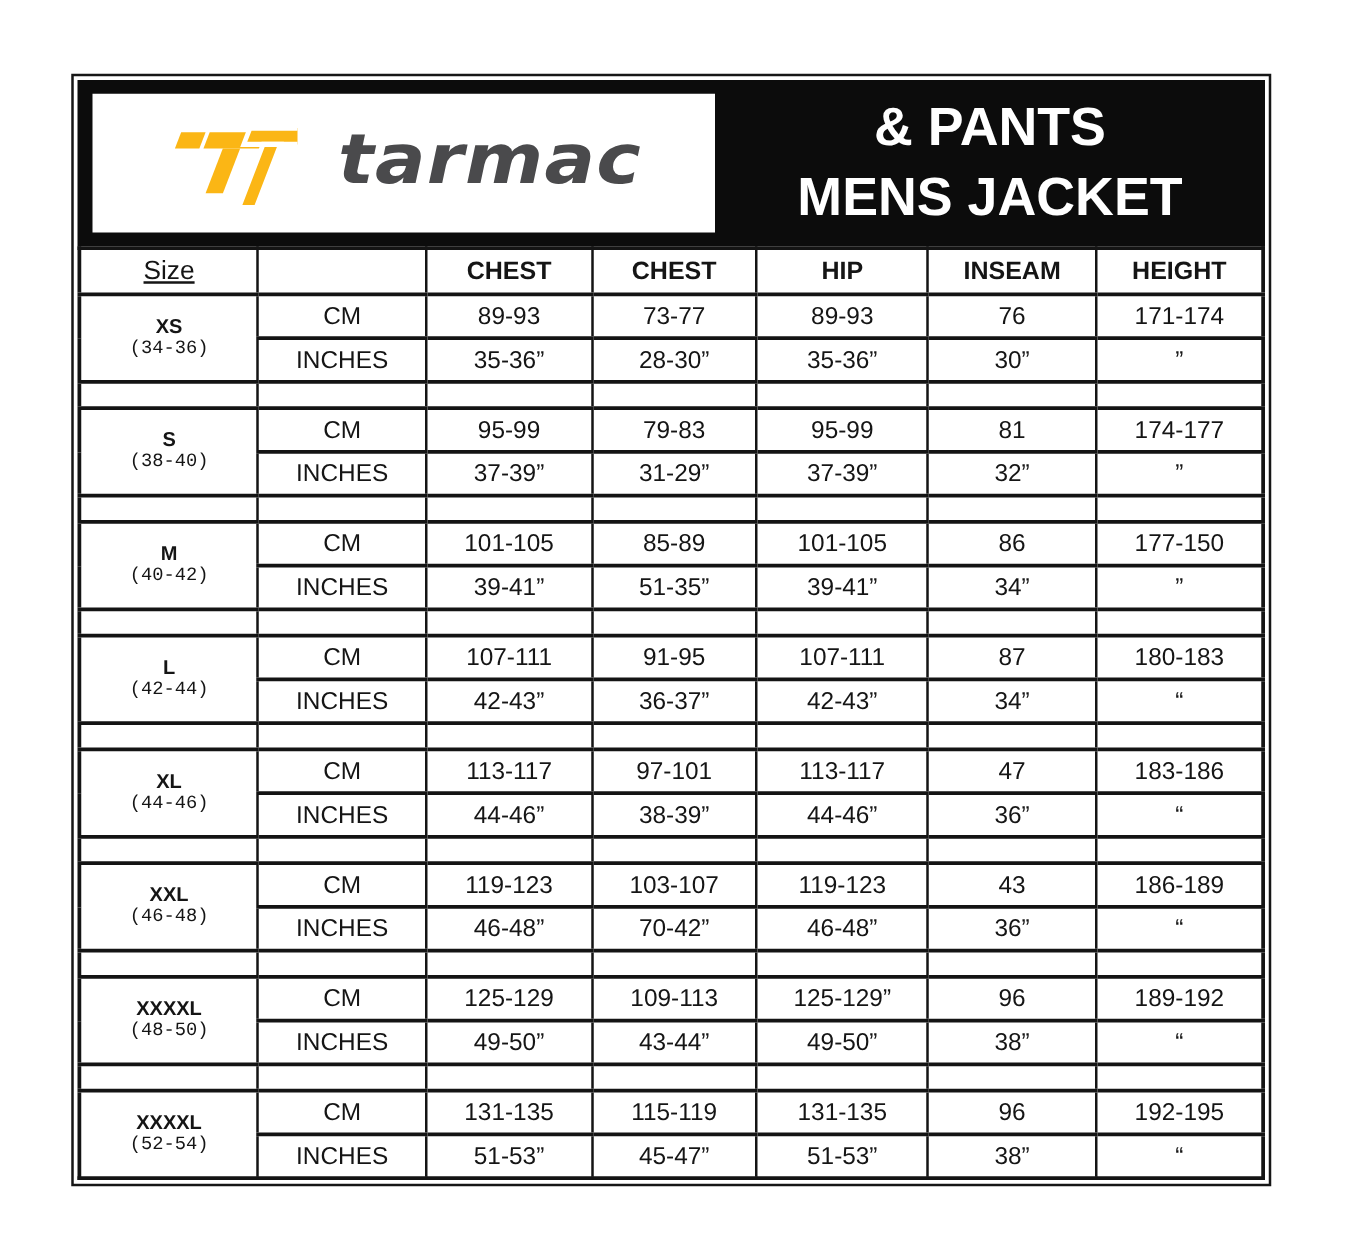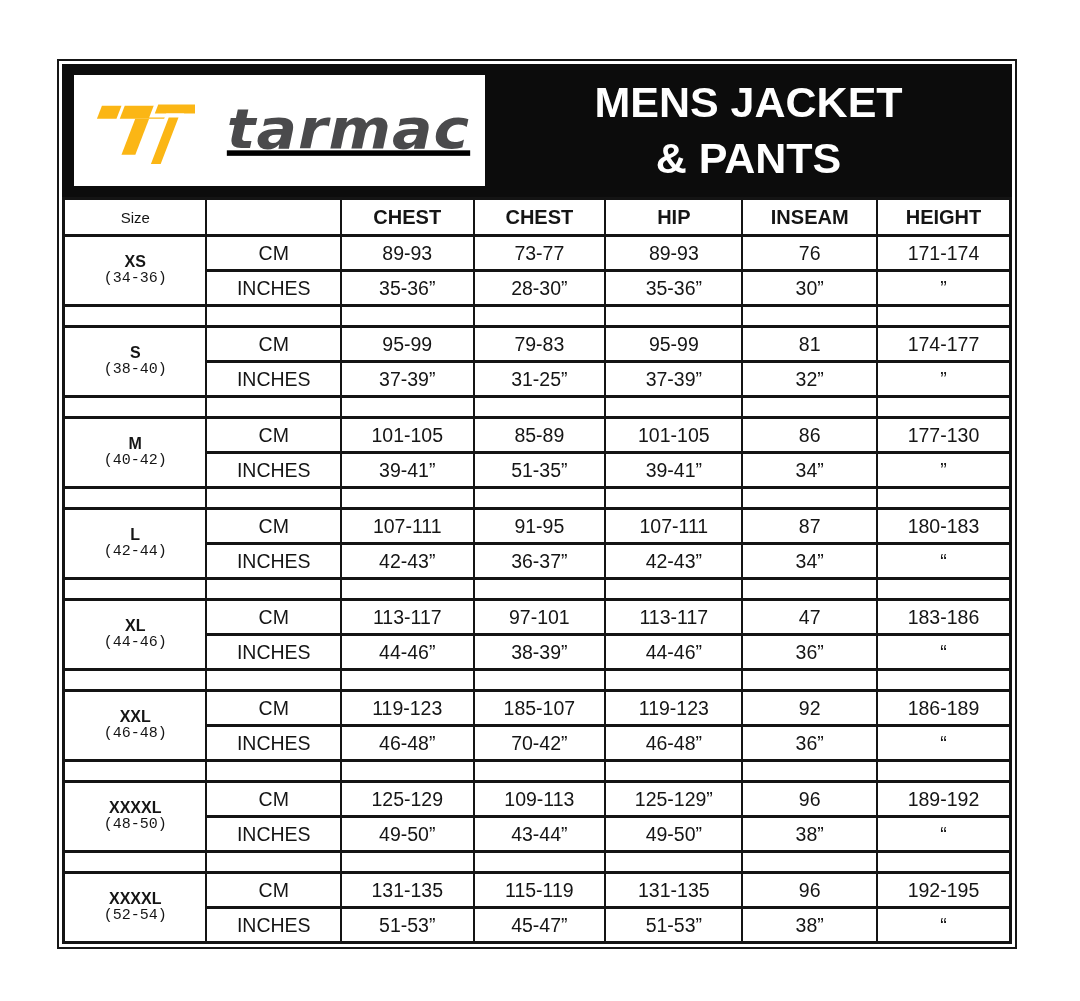--- a/index.html
+++ b/index.html
@@ -13,24 +13,23 @@
     border:2px solid #161616; padding:3px; box-sizing:border-box;
     background:#ffffff;
   }
   .inner { background:#ffffff; }
 
   
   .header-band {
     background:#0c0c0c; height:133px; display:flex; align-items:stretch;
   }
   .logo-box {
-    background:#ffffff; margin:11px 0 11px 12px; width:411px;
+    background:#ffffff; margin:11px 0 11px 12px; width:498px;
     display:flex; align-items:center; justify-content:center; gap:32px;
     box-sizing:border-box;
-    text-decoration:underline;
   }
   .logo-text {
     font-family:"DejaVu Sans", sans-serif;
     font-style:italic; font-weight:bold;
     font-size:60px; color:#4a4a4c; letter-spacing:1px;
     transform:scaleY(0.92); line-height:1;
     padding-bottom:6px;
   }
   .title-area {
     flex:1; display:flex; flex-direction:column; align-items:center; justify-content:center;
@@ -41,21 +40,21 @@
   
   table.size-table {
     width:100%; border-collapse:collapse; table-layout:fixed;
     border:3px solid #141414;
   }
   .size-table th, .size-table td {
     border:2px solid #141414; text-align:center; vertical-align:middle;
     padding:0; color:#151515; overflow:hidden; white-space:nowrap;
   }
   .size-table thead th { height:34px; font-size:20px; border-bottom-width:3px; }
-  .size-table th.size-h { font-weight:normal; font-size:15px; }
+  .size-table th.size-h { font-weight:normal; font-size:21px;text-decoration:underline; }
   .size-table td { font-size:19.5px; height:32px; }
   tr.row-inches td { border-top-width:3px; }
   tr.row-gap td { height:18px; border-top-width:3px; border-bottom-width:3px; }
   td.size-cell { line-height:1.1; }
   td.size-cell .sz { font-weight:bold; font-size:16px; }
   td.size-cell .rng { font-weight:normal; font-size:15px;font-family:Liberation Mono, monospace; }
 </style>
 </head>
 <body>
 
@@ -71,22 +70,22 @@
             <rect x="21" y="32" width="17" height="44"></rect>
             <g stroke="#ffffff" stroke-width="5">
               <rect x="40" y="12" width="64" height="16"></rect>
               <rect x="59" y="28" width="17" height="62"></rect>
             </g>
           </g>
         </svg>
         <span class="logo-text">tarmac</span>
       </div>
       <div class="title-area">
+        <div>&amp; PANTS</div>
         <div>MENS JACKET</div>
-        <div>&amp; PANTS</div>
       </div>
     </div>
 
     <table class="size-table">
       <colgroup>
         <col style="width:15.1%">
           <col style="width:14.2%">
           <col style="width:14.0%">
         <col style="width:13.9%">
           <col style="width:14.5%">
@@ -142,21 +141,21 @@
             <td>CM</td>
             <td>95-99</td>
             <td>79-83</td>
             <td>95-99</td>
             <td>81</td>
             <td>174-177</td>
           </tr>
           <tr class="row-inches">
             <td>INCHES</td>
             <td>37-39”</td>
-            <td>31-25”</td>
+            <td>31-29”</td>
             <td>37-39”</td>
             <td>32”</td>
             <td>”</td>
           </tr>
           <tr class="row-gap">
             <td></td>
             <td></td>
             <td></td>
             <td></td>
             <td></td>
@@ -166,21 +165,21 @@
           <tr class="row-cm">
             <td class="size-cell" rowspan="2">
               <div class="sz">M</div>
               <div class="rng">(40-42)</div>
             </td>
             <td>CM</td>
             <td>101-105</td>
             <td>85-89</td>
             <td>101-105</td>
             <td>86</td>
-            <td>177-130</td>
+            <td>177-150</td>
           </tr>
           <tr class="row-inches">
             <td>INCHES</td>
             <td>39-41”</td>
             <td>51-35”</td>
             <td>39-41”</td>
             <td>34”</td>
             <td>”</td>
           </tr>
           <tr class="row-gap">
@@ -250,23 +249,23 @@
             <td></td>
             <td></td>
           </tr>
           <tr class="row-cm">
             <td class="size-cell" rowspan="2">
               <div class="sz">XXL</div>
               <div class="rng">(46-48)</div>
             </td>
             <td>CM</td>
             <td>119-123</td>
-            <td>185-107</td>
+            <td>103-107</td>
             <td>119-123</td>
-            <td>92</td>
+            <td>43</td>
             <td>186-189</td>
           </tr>
           <tr class="row-inches">
             <td>INCHES</td>
             <td>46-48”</td>
             <td>70-42”</td>
             <td>46-48”</td>
             <td>36”</td>
             <td>“</td>
           </tr>

